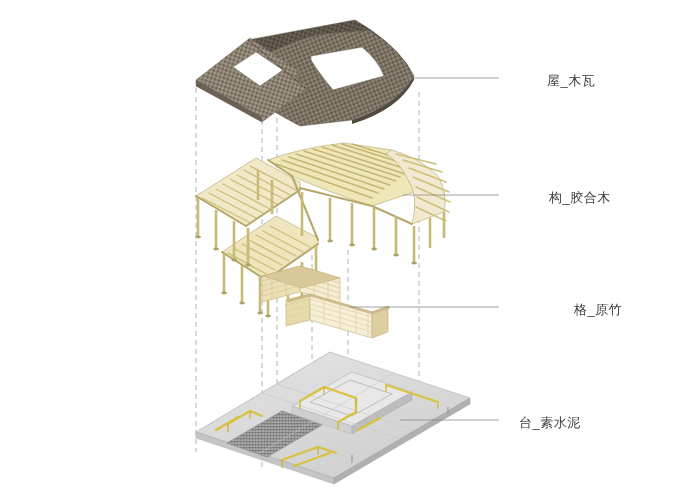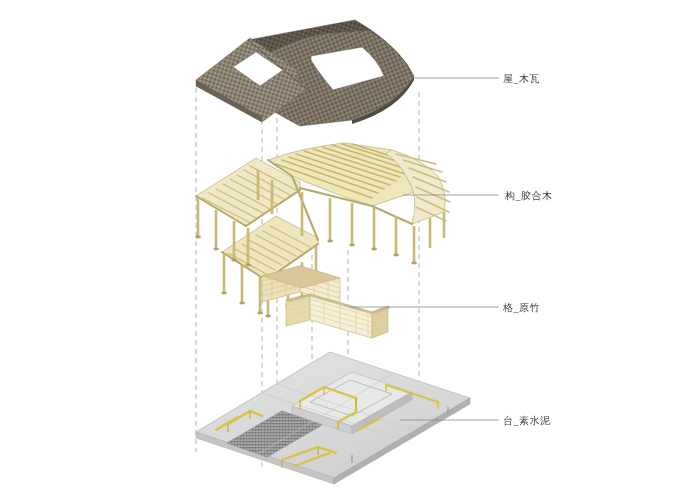--- a/index.html
+++ b/index.html
@@ -8,25 +8,26 @@
     background:#ffffff;
     font-family:"Liberation Sans","DejaVu Sans",sans-serif;
     overflow:hidden;
     position:relative;
   }
   #stage{position:absolute;left:0;top:0;width:700px;height:495px;}
   #stage svg{display:block;}
 
   .lbl{
     position:absolute;
-    font-size:10px;
+    font-size:13px;
     color:#3c3c3c;
     letter-spacing:0.5px;
     white-space:nowrap;
-    font-family:Liberation Serif, serif;
+    font-family:Liberation Sans, sans-serif;
+    margin-left:44px;
   }
 </style>
 </head>
 <body>
 
 <div id="stage">
 <svg width="700" height="495" viewBox="0 0 700 495" xmlns="http://www.w3.org/2000/svg">
   <defs>
 
     <pattern id="tileTex" width="4" height="4" patternUnits="userSpaceOnUse" patternTransform="rotate(18)">
@@ -286,14 +287,14 @@
     <line x1="403" y1="78" x2="499" y2="78"></line>
     <line x1="403" y1="195" x2="499" y2="195"></line>
     <line x1="350" y1="307" x2="499" y2="307"></line>
     <line x1="400" y1="420" x2="499" y2="420"></line>
   </g>
 </svg>
 </div>
 
 <div class="lbl" style="left:503px;top:72px;">屋_木瓦</div>
 <div class="lbl" style="left:505px;top:189px;">构_胶合木</div>
-<div class="lbl" style="left:503px;top:301px;">格_原竹</div>
-<div class="lbl" style="left:503px;top:414px;">台_素水泥</div>
+<div class="lbl" style="left:530px;top:301px;">格_原竹</div>
+<div class="lbl" style="left:475px;top:414px;">台_素水泥</div>
 
 </body></html>

